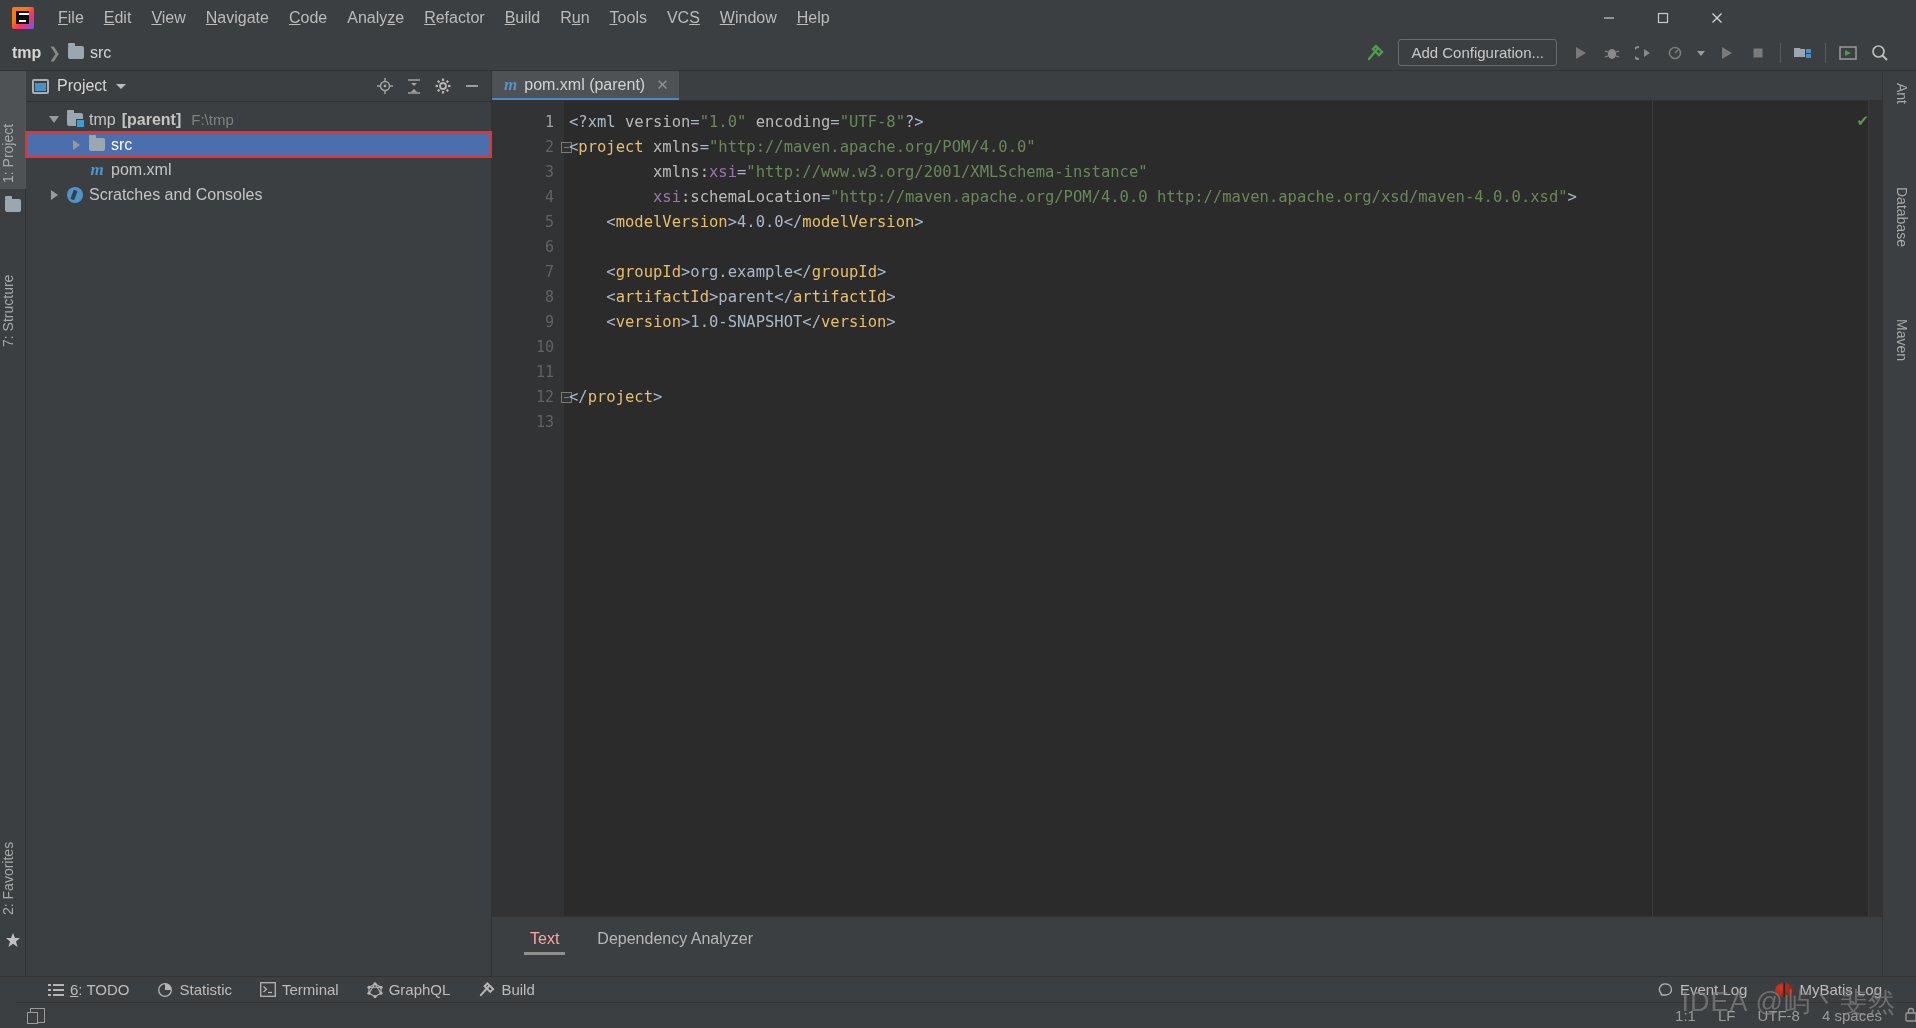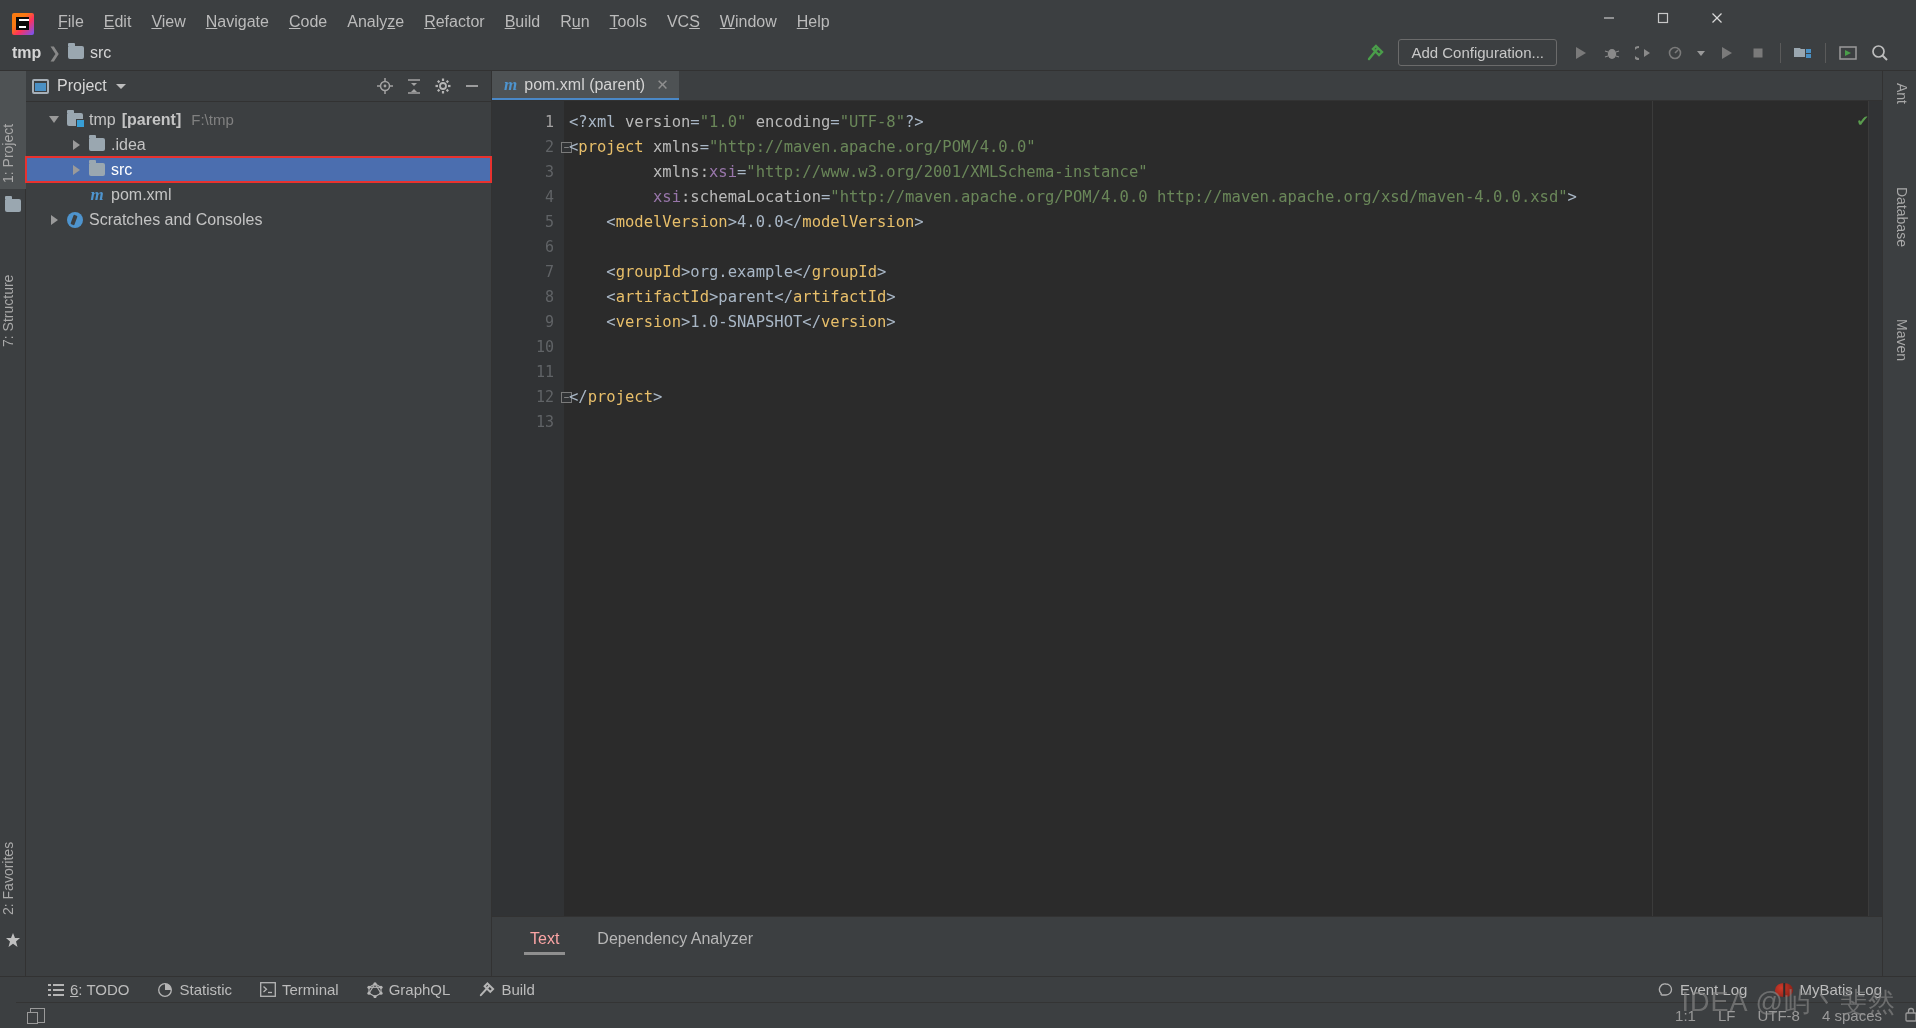--- a/index.html
+++ b/index.html
@@ -8,21 +8,21 @@
     background: #3c3f41;
     font-family: "Liberation Sans", sans-serif;
     overflow: hidden;
     -webkit-font-smoothing: antialiased;
   }
   body { position: relative; color: #bbbbbb; font-size: 16px; }
 
   
   .menubar {
     position: absolute; left: 0; top: 0; width: 1744px; height: 35px;
-    background: #3c3f41; display: flex; align-items: flex-end;
+    background: #3c3f41; display: flex; align-items: center;
   }
   .ij-logo {
     width: 22px; height: 22px; margin-left: 12px; margin-right: 14px;
     position: relative; border-radius: 2px; flex: none;
     background: linear-gradient(135deg,#f97a12 0%,#f97a12 35%,#fe315d 60%,#6b57ff 100%);
   }
   .ij-logo::after {
     content: ""; position: absolute; left: 4px; top: 4px; width: 13px; height: 13px;
     background: #0a0a0a;
   }
@@ -487,29 +487,20 @@
         <span class="tarrow">
           <i class="t-down"></i>
         </span>
         <span class="ticon">
           <span class="fld mod"></span>
         </span>
         <span class="tlabel">tmp</span>
         <span style="font-weight: bold; margin-left: 6px;">[parent]</span>
         <span class="tpath">F:\tmp</span>
       </div>
-      <div class="trow" style="padding-left: 40px;">
-        <span class="tarrow">
-          <i class="t-right"></i>
-        </span>
-        <span class="ticon">
-          <span class="fld"></span>
-        </span>
-        <span class="tlabel">.idea</span>
-      </div>
       <div class="trow selected boxed" style="padding-left: 40px;">
         <span class="tarrow">
           <i class="t-right"></i>
         </span>
         <span class="ticon">
           <span class="fld"></span>
         </span>
         <span class="tlabel">src</span>
       </div>
       <div class="trow" style="padding-left: 40px;">

